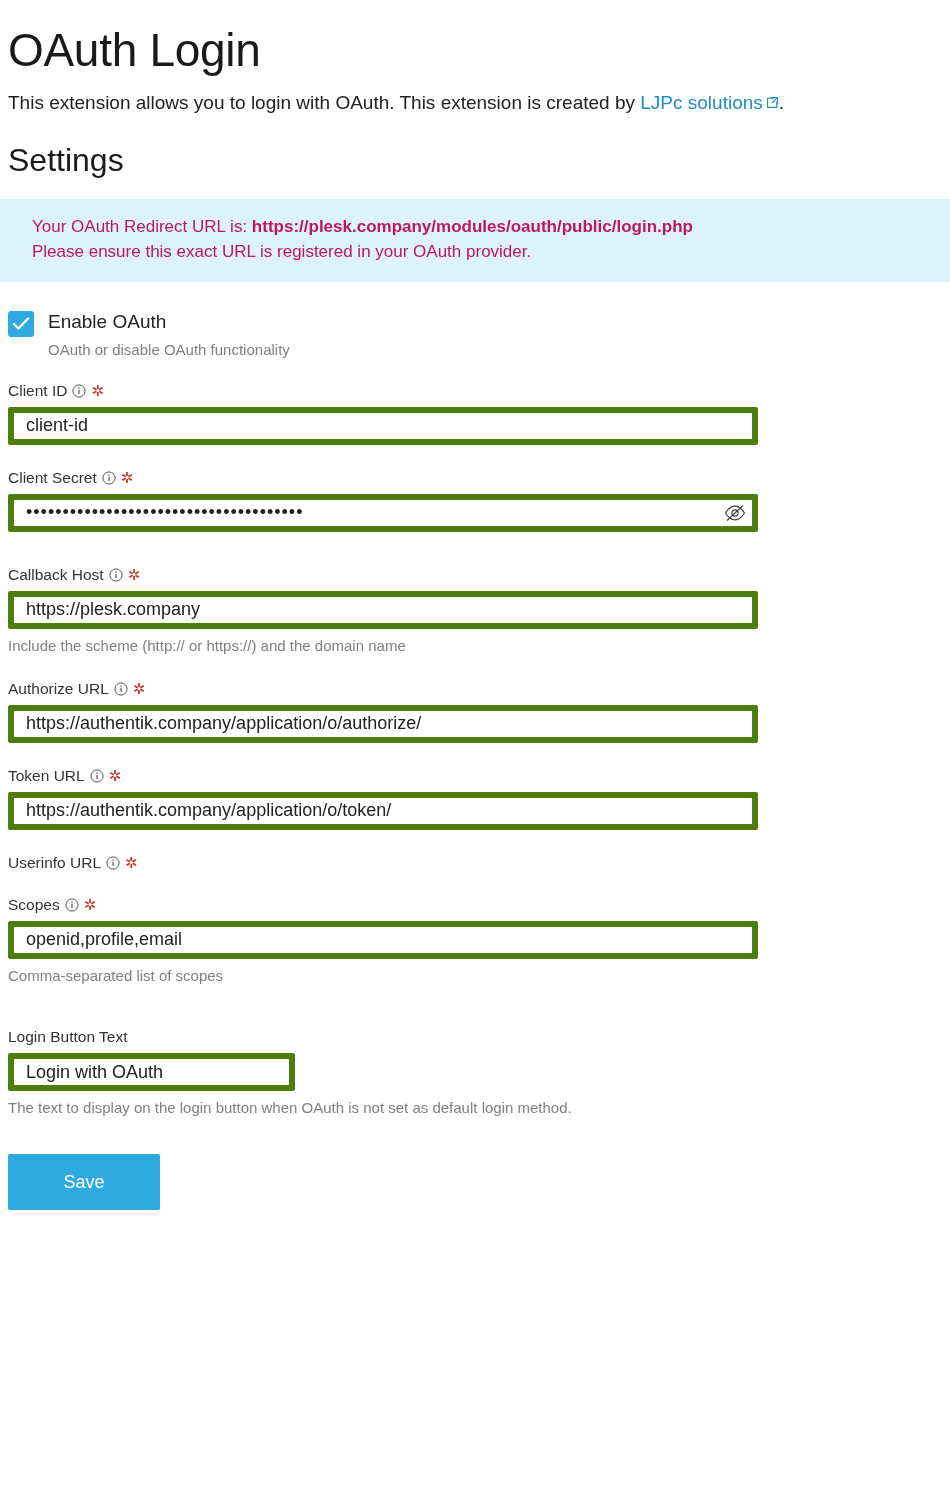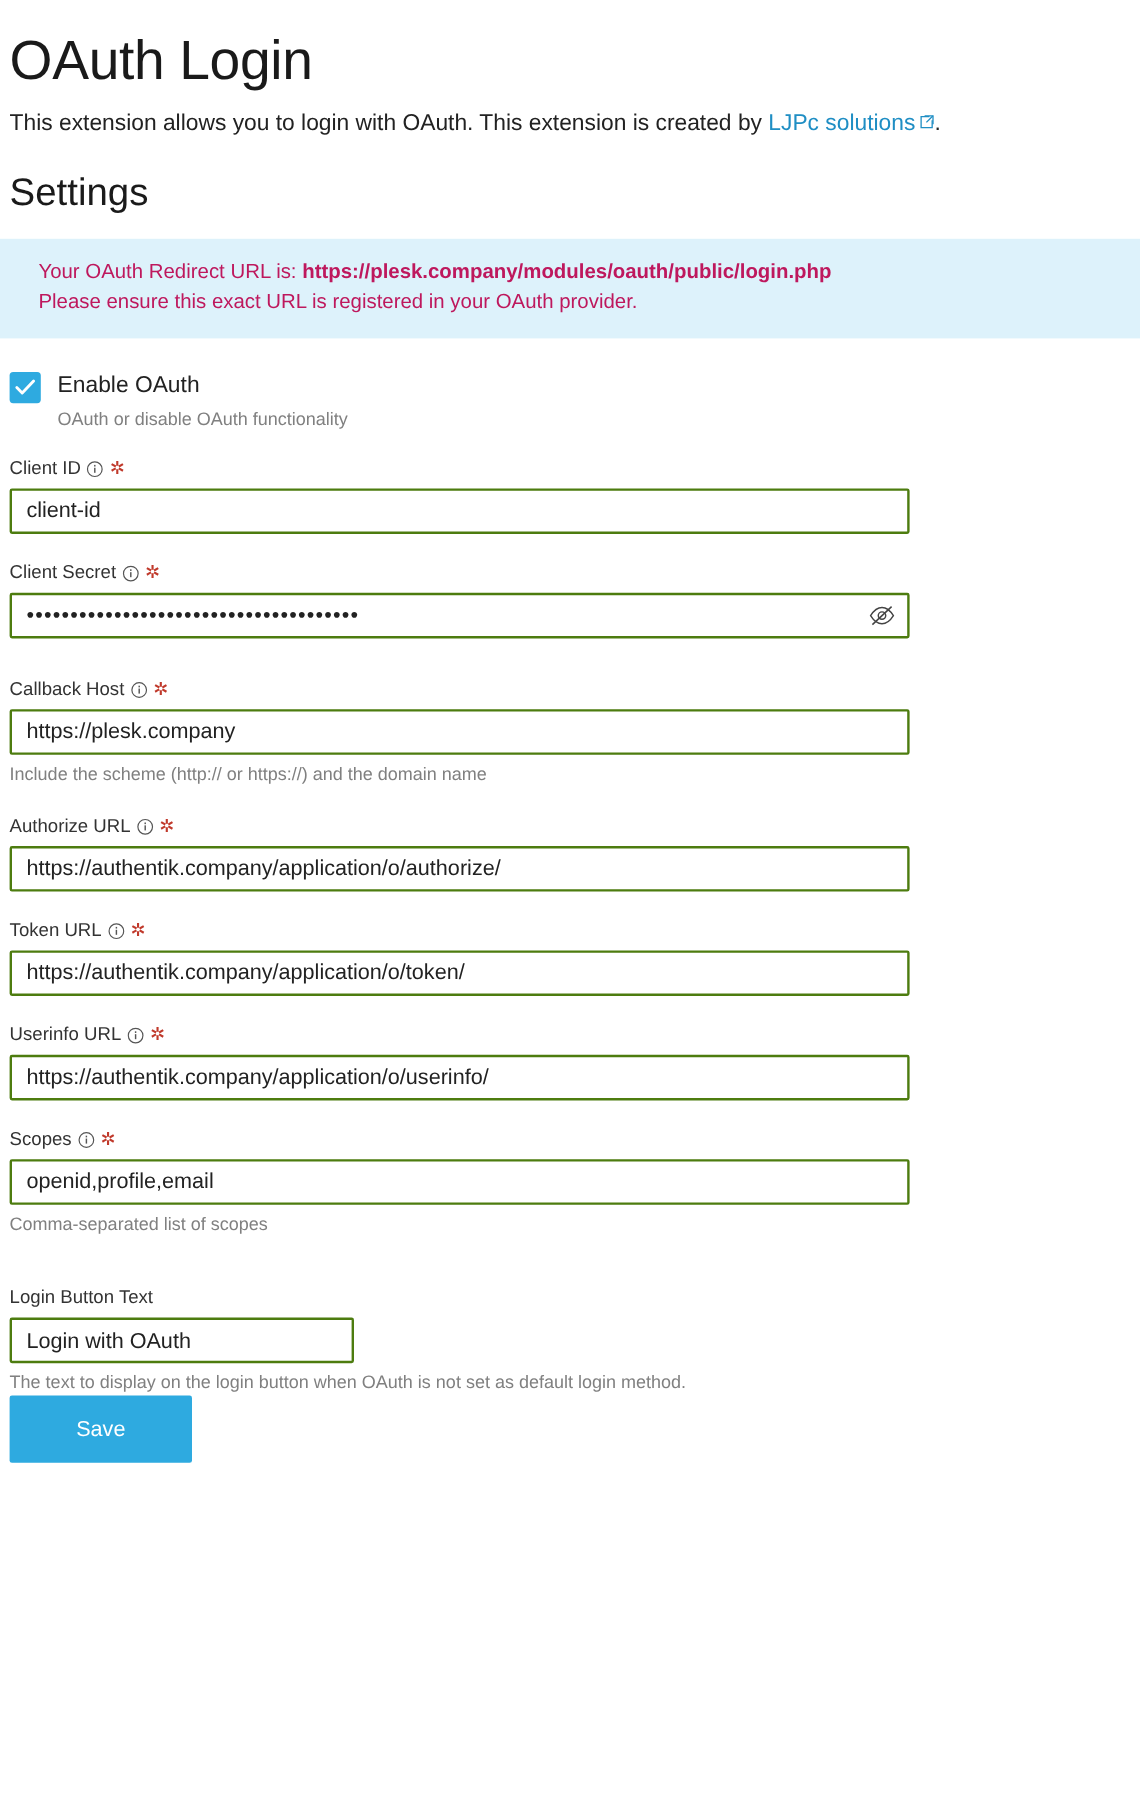--- a/index.html
+++ b/index.html
@@ -59,21 +59,21 @@
     width: 950px;
     margin-left: -8px;
     padding-left: 32px;
     font-size: 17px;
     line-height: 1.45;
     color: #be185d;
   }
   .notice .bold { font-weight: bold; }
   .checkbox-row {
     display: flex;
-    align-items: center;
+    align-items: flex-end;
     gap: 14px;
     margin: 0 0 4px 0;
   }
   .checkbox {
     width: 26px;
     height: 26px;
     background: #2eaae0;
     border-radius: 3px;
     flex: 0 0 auto;
     position: relative;
@@ -109,21 +109,21 @@
     vertical-align: middle;
   }
   .req {
     color: #c0392b;
     font-size: 15px;
     line-height: 1;
   }
   input.text-input {
     display: block;
     height: 38px;
-    border: 2px solid #4d7c0f;
+    border: 6px solid #4d7c0f;
     border-radius: 2px;
     background: #fff;
     font-size: 18px;
     font-family: "Liberation Sans", sans-serif;
     color: #222;
     padding: 4px 12px;
     width: 750px;
     outline: none;
   }
   .input-wrap { position: relative; width: 750px; }
@@ -148,20 +148,21 @@
     letter-spacing: 1px;
   }
   .field-hint {
     font-size: 15px;
     color: #808080;
     margin-top: 7px;
     line-height: 1.35;
   }
   input.short-input { width: 287px; }
   .save-btn {
+    margin-top: 36px;
     background: #2eaae0;
     color: #ffffff;
     border: none;
     border-radius: 2px;
     font-size: 18px;
     font-family: "Liberation Sans", sans-serif;
     padding: 6px 24px;
     height: 56px;
     min-width: 152px;
     cursor: pointer;
@@ -302,21 +303,20 @@
       <span>Userinfo URL</span>
       <span class="info-icon">
           <svg width="14" height="14" viewBox="0 0 14 14">
             <circle cx="7" cy="7" r="6.1" fill="none" stroke="#555" stroke-width="1"></circle>
             <rect x="6.4" y="5.8" width="1.2" height="4.2" fill="#555"></rect>
             <rect x="6.4" y="3.4" width="1.2" height="1.4" fill="#555"></rect>
           </svg>
         </span>
       <span class="req">✲</span>
     </div>
-    <input class="text-input" type="text" value="https://authentik.company/application/o/userinfo/" style="">
   </div>
 
   
   <div class="field-group">
     <div class="field-label">
       <span>Scopes</span>
       <span class="info-icon">
           <svg width="14" height="14" viewBox="0 0 14 14">
             <circle cx="7" cy="7" r="6.1" fill="none" stroke="#555" stroke-width="1"></circle>
             <rect x="6.4" y="5.8" width="1.2" height="4.2" fill="#555"></rect>

